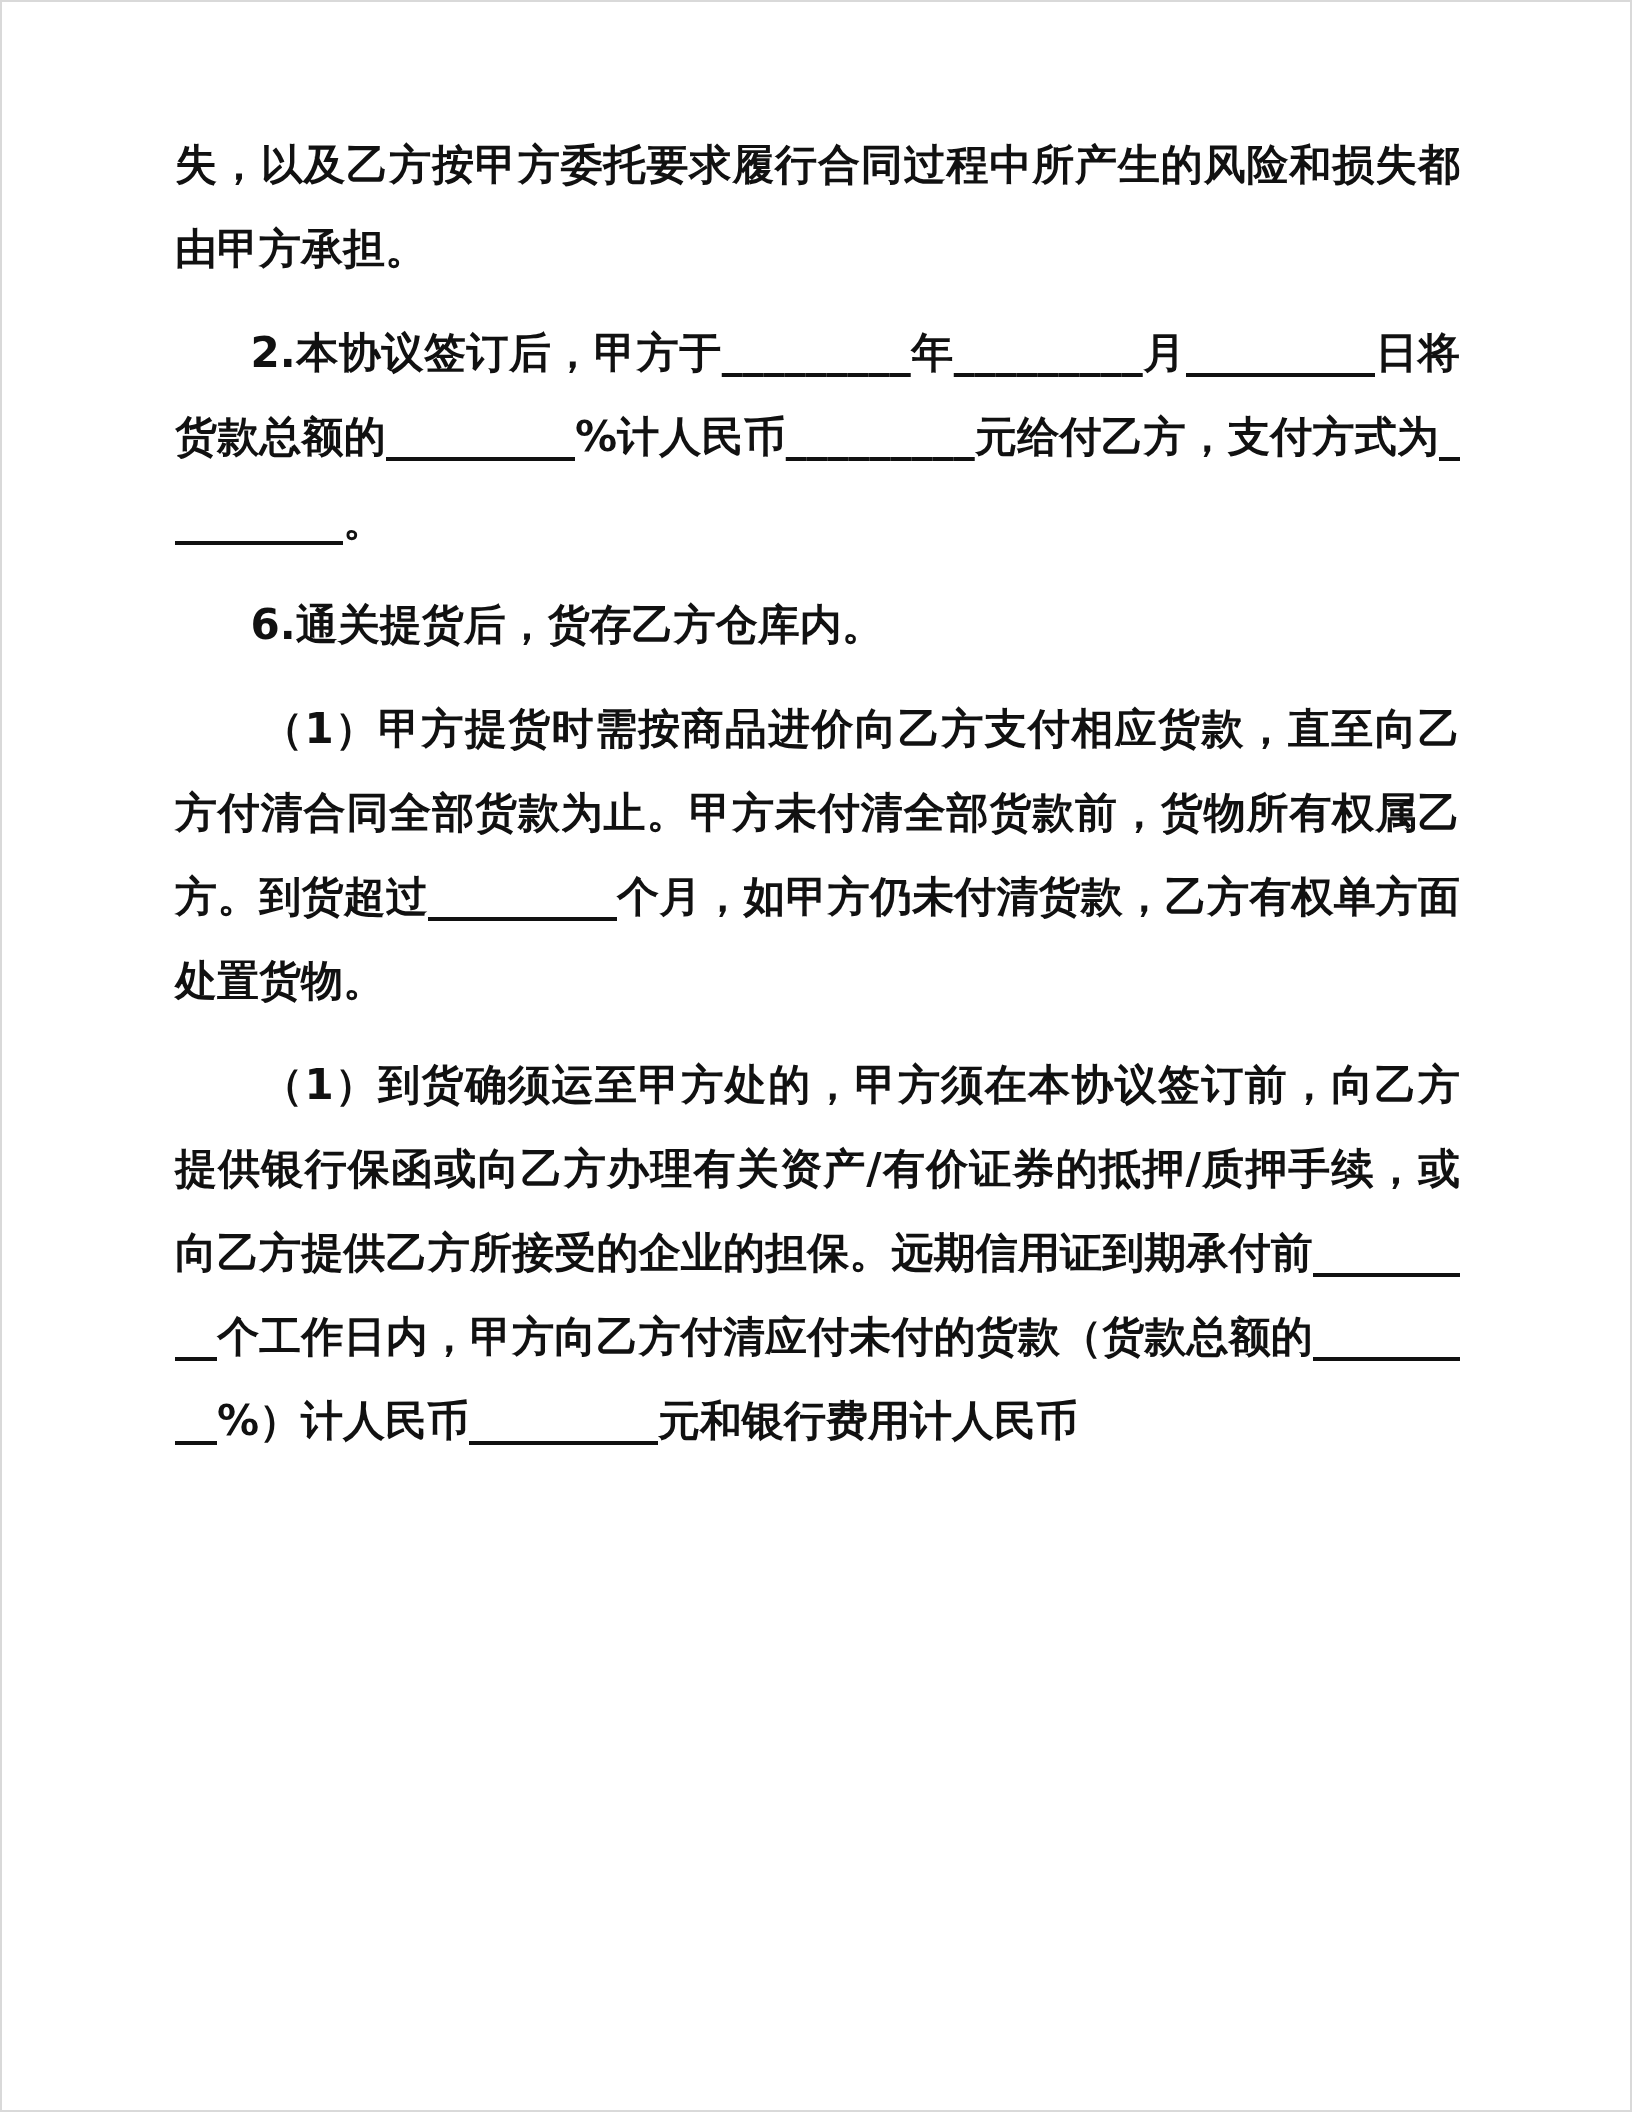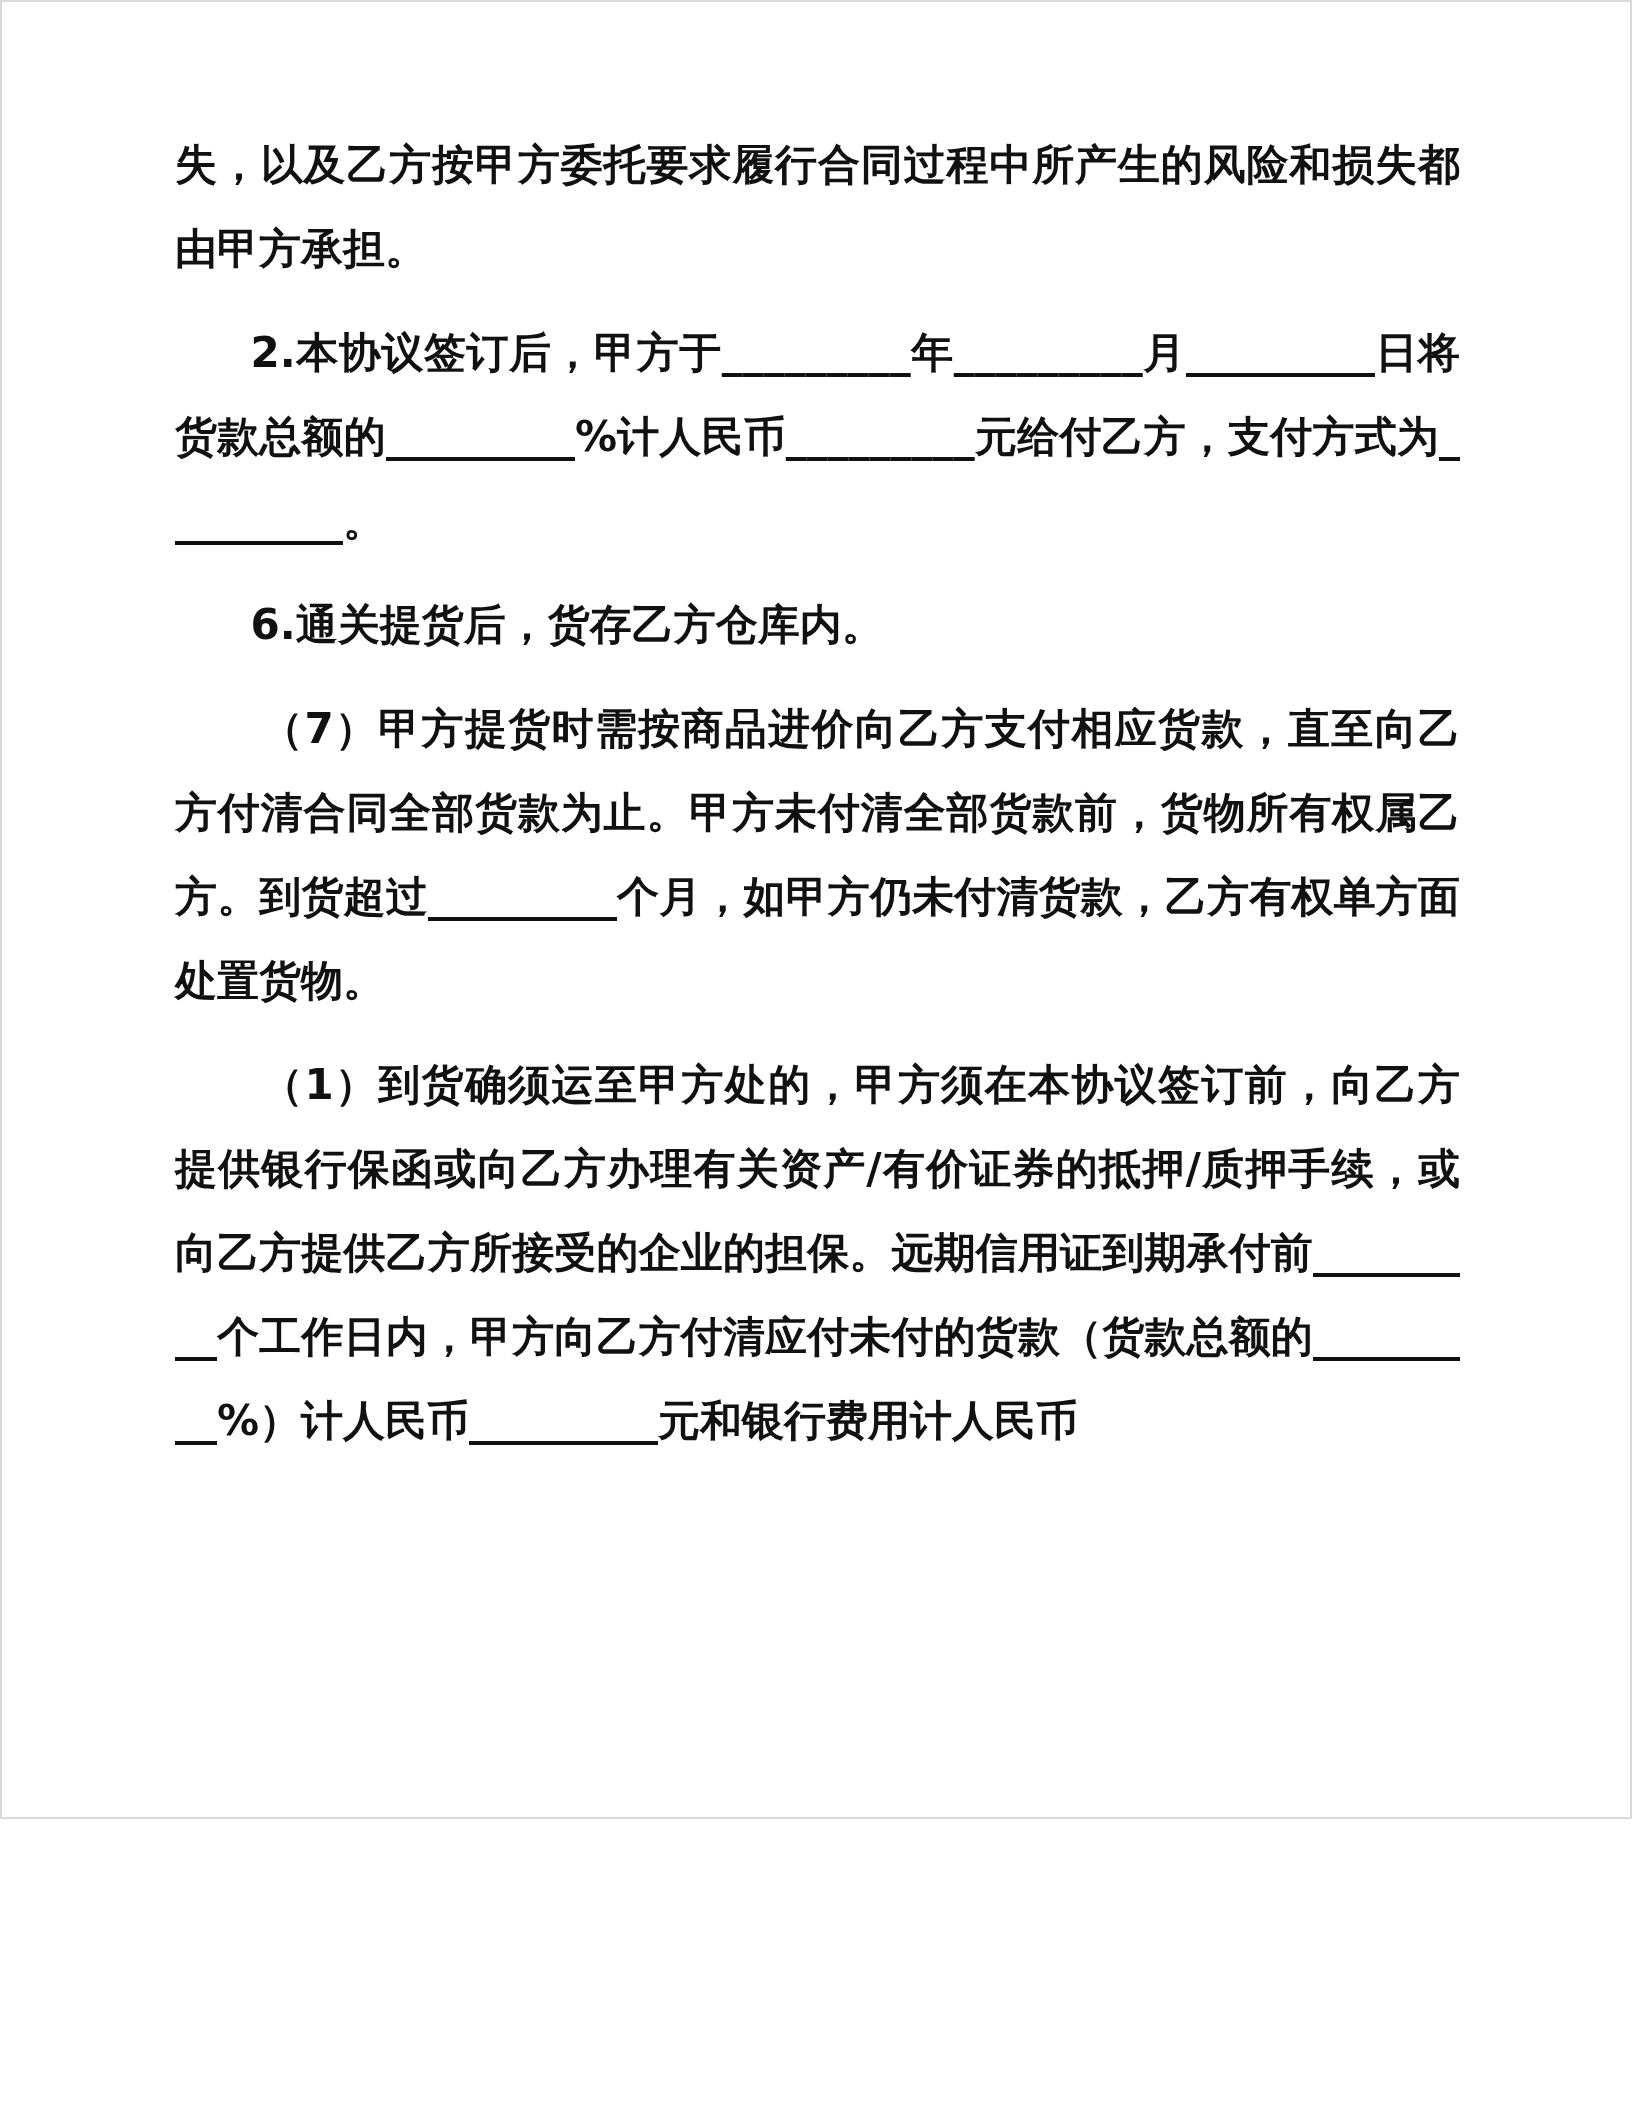--- a/index.html
+++ b/index.html
@@ -3,21 +3,21 @@
 <meta charset="utf-8">
 <style>
   html, body {
     margin: 0;
     padding: 0;
     background: #ffffff;
   }
   .page {
     position: relative;
     width: 1632px;
-    height: 1819px;
+    height: 2112px;
     box-sizing: border-box;
     background: #ffffff;
     border: 2px solid #d9d9d9;
     padding: 121px 170px 80px 173px;
     font-family: "DejaVu Sans", sans-serif;
     font-weight: 700;
     font-size: 42px;
     line-height: 84px;
     color: #111111;
     text-align: justify;
@@ -35,16 +35,16 @@
 <body>
 
 <div class="page" style="background: rgb(255, 255, 255); color: rgb(17, 17, 17); border-color: rgb(217, 217, 217);">
   <p class="para flush">失，以及乙方按甲方委托要求履行合同过程中所产生的风险和损失都由甲方承担。</p>
 
   <p class="para indent-1">2.本协议签订后，甲方于_________年_________月_________日将货款总额的_________%计人民币_________元给付乙方，支付方式为_________。</p>
 
 
   <p class="para indent-1">6.通关提货后，货存乙方仓库内。</p>
 
-  <p class="para indent-2">（7）甲方提货时需按商品进价向乙方支付相应货款，直至向乙方付清合同全部货款为止。甲方未付清全部货款前，货物所有权属乙方。到货超过_________个月，如甲方仍未付清货款，乙方有权单方面处置货物。</p>
+  <p class="para indent-2">（1）甲方提货时需按商品进价向乙方支付相应货款，直至向乙方付清合同全部货款为止。甲方未付清全部货款前，货物所有权属乙方。到货超过_________个月，如甲方仍未付清货款，乙方有权单方面处置货物。</p>
 
   <p class="para indent-2">（1）到货确须运至甲方处的，甲方须在本协议签订前，向乙方提供银行保函或向乙方办理有关资产/有价证券的抵押/质押手续，或向乙方提供乙方所接受的企业的担保。远期信用证到期承付前_________个工作日内，甲方向乙方付清应付未付的货款（货款总额的_________%）计人民币_________元和银行费用计人民币</p>
 </div>
 
 </body></html>

